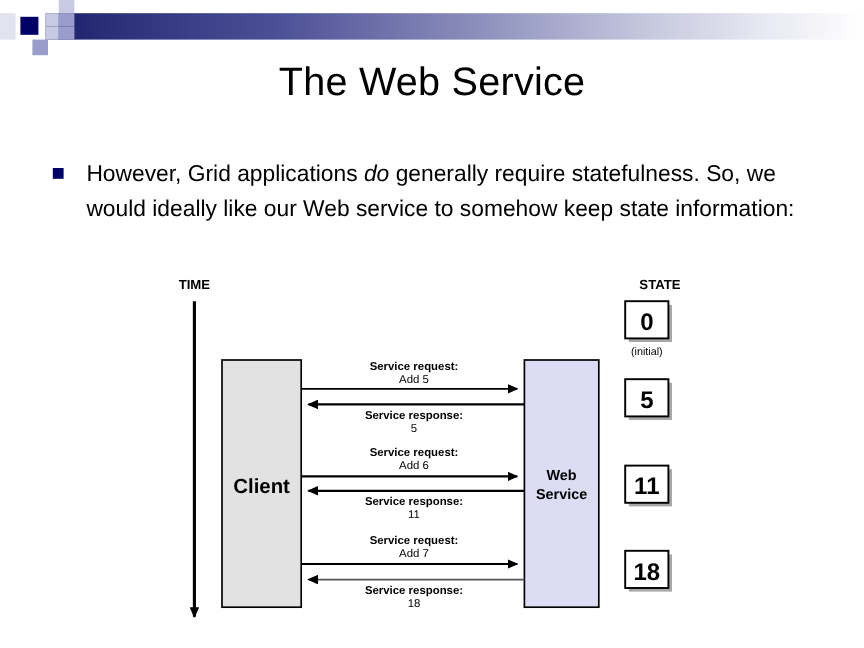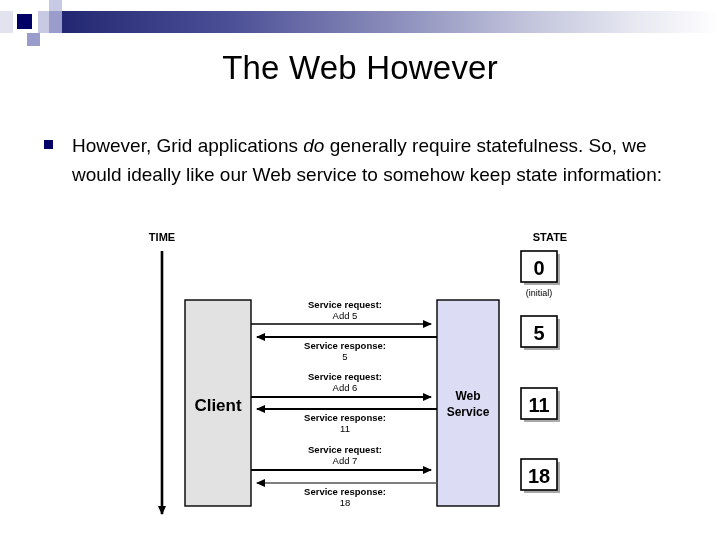--- a/index.html
+++ b/index.html
@@ -106,21 +106,21 @@
     <div class="sq sq-pale" style="left:0px;  top:11px; width:13px; height:22px;"></div>
     <div class="sq sq-navy" style="left:17px; top:14px; width:15px; height:15px;"></div>
     <div class="sq sq-light" style="left:38px; top:11px; width:11px; height:11px;"></div>
     <div class="sq sq-light" style="left:38px; top:22px; width:11px; height:11px;"></div>
     <div class="sq sq-light" style="left:49px; top:0px;  width:13px; height:11px;"></div>
     <div class="sq sq-mid" style="left:49px; top:11px; width:13px; height:11px;"></div>
     <div class="sq sq-mid" style="left:49px; top:22px; width:13px; height:11px;"></div>
     <div class="sq sq-mid" style="left:27px; top:33px; width:13px; height:13px;"></div>
   </div>
 
-  <div id="title">The Web However</div>
+  <div id="title">The Web Service</div>
 
   <div id="body-block">
     <div class="bullet-row">
       <div class="bullet-mark"></div>
       <div class="bullet-text"><span>However, Grid applications </span><i>do</i><span> generally require statefulness. So, we would ideally like our Web service to somehow keep state information:</span></div>
     </div>
   </div>
 
   <div id="diagram">
     <svg width="470" height="315" viewBox="0 0 470 315" xmlns="http://www.w3.org/2000/svg">

